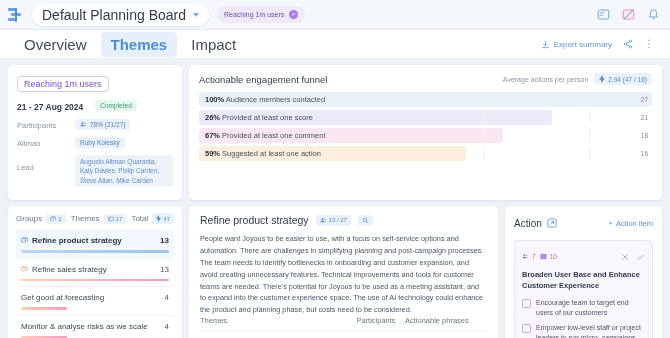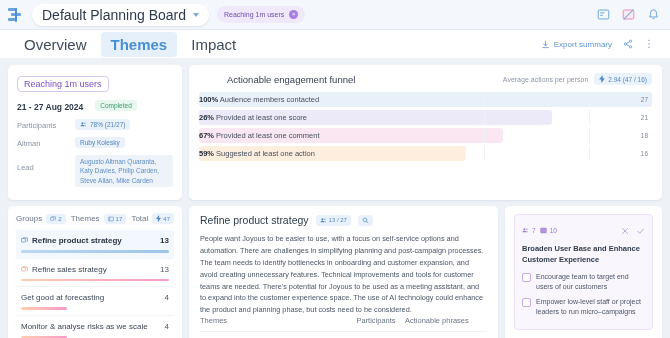--- a/index.html
+++ b/index.html
@@ -77,30 +77,30 @@
   .inforow .k { font-size:7.5px; color:#8a94a4; width:52px; flex:0 0 52px; padding-top:2px; }
   .inforow .k.dark { color:#2f3b4c; font-weight:bold; font-size:8.5px; }
   .pill { font-size:6.5px; border-radius:3px; padding:2px 5px; }
   .pill.green { background:#e7f6ee; color:#3f9d6d; }
   .pill.blue  { background:#e9f1fb; color:#5284c0; display:flex; align-items:center; gap:3px; }
   .pill.bluetxt{ background:#eaf1fa; color:#5284c0; }
   .pill.wrap  { background:#eef3fa; color:#5e8ec6; line-height:1.45; }
 
   
   .funnel { flex:1; padding:8px 10px 6px; }
-  .funnel-head { display:flex; align-items:center; margin-bottom:7px;margin-left:28px; }
+  .funnel-head { display:flex; align-items:center; margin-bottom:7px; }
   .funnel-head .t { font-size:9.5px; color:#333d4d; }
   .funnel-head .avg { font-size:7px; color:#8d97a6; margin-left:auto; margin-right:6px; }
   .avgbadge {
     background:#eaf2fb; color:#5489c6; font-size:6.5px; padding:2px 5px; border-radius:3px;
     display:flex; align-items:center; gap:3px;
   }
   .frow { position:relative; height:15px; margin-bottom:3px; display:flex; align-items:center; }
   .fbar { position:absolute; left:0; top:0; height:15px; border-radius:3px; }
-  .ftxt { position:relative; font-size:7.5px; color:#46505f; z-index:2; }
+  .ftxt { position:relative; font-size:7.5px; color:#46505f; padding-left:6px; z-index:2; }
   .ftxt b { color:#1d2733; font-weight:bold; }
   .fval { position:absolute; right:4px; font-size:6.5px; color:#7f8a99; z-index:2; }
   .fgrid { position:absolute; top:0; bottom:0; width:1px; background:#eef1f5; }
 
   
   .bottom { padding:0 8px; display:flex; gap:7px; align-items:stretch; }
   .groups { width:174px; padding:7px 8px 0; }
   .ghead { display:flex; align-items:center; font-size:8px; color:#6c7788; margin-bottom:6px; }
   .ghead .seg { display:flex; align-items:center; gap:4px; }
   .ghead .seg + .seg { margin-left:auto; }
@@ -369,20 +369,33 @@
     <div class="dbody">People want Joyous to be easier to use, with a focus on self-service options and automation. There are challenges in simplifying planning and post-campaign processes. The team needs to identify bottlenecks in onboarding and customer expansion, and avoid creating unnecessary features. Technical improvements and tools for customer teams are needed. There's potential for Joyous to be used as a meeting assistant, and to expand into the customer experience space. The use of AI technology could enhance the product and planning phase, but costs need to be considered.</div>
     <div class="thead">
       <div class="c1">Themes</div>
       <div class="c2">Participants</div>
       <div class="c3">Actionable phrases</div>
     </div>
 
   </div>
 
   <div class="card action">
+    <div class="ahead">
+      <div class="t">Action</div>
+      <div>
+        <svg width="10" height="10" viewBox="0 0 16 16">
+            <rect x="1.5" y="1.5" width="13" height="13" rx="2" fill="none" stroke="#5b93d6" stroke-width="1.3"></rect>
+            <path d="M6 10l4.5-4.5M7 5.5h3.5V9" fill="none" stroke="#5b93d6" stroke-width="1.3" stroke-linecap="round"></path>
+          </svg>
+      </div>
+      <div class="addaction">
+        <span>+</span>
+        <span>Action item</span>
+      </div>
+    </div>
     <div class="acard">
       <div class="acard-head">
         <span class="ameta">
           <svg width="7" height="7" viewBox="0 0 16 16">
               <circle cx="5.5" cy="5" r="2.3" fill="#9478c4"></circle>
               <circle cx="11" cy="5.5" r="1.9" fill="#c0a9e2"></circle>
               <path d="M1.5 12c0-2.2 1.8-3.3 4-3.3s4 1.1 4 3.3z" fill="#9478c4"></path>
               <path d="M10 8.9c2 0 4 .9 4 3.1h-4z" fill="#c0a9e2"></path>
             </svg>
           <span>7</span>

